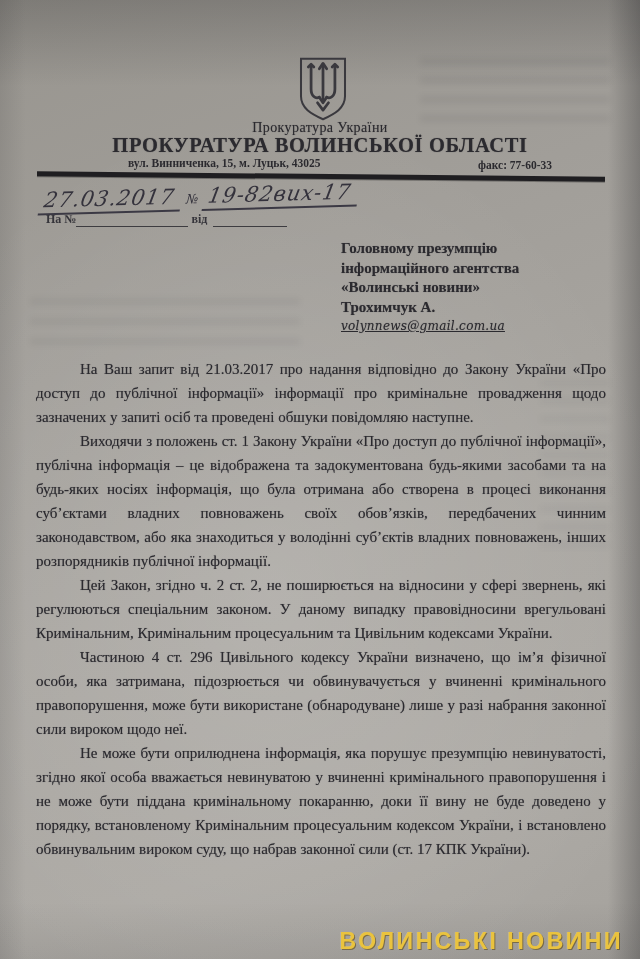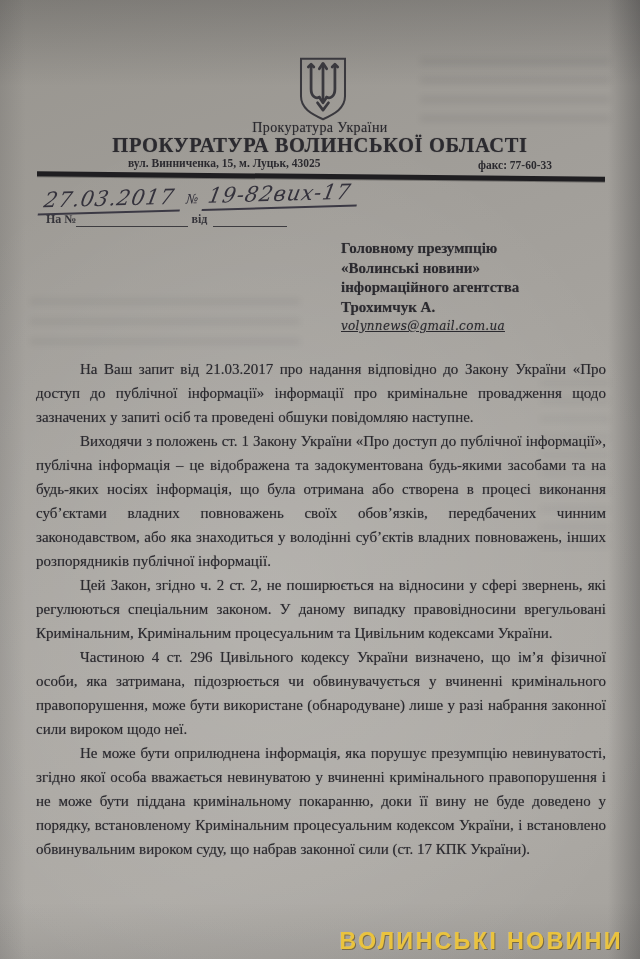--- a/index.html
+++ b/index.html
@@ -102,22 +102,22 @@
     <span class="seg">27.03.2017</span><span class="no">№</span><span class="seg">19-82вих-17</span>
   </div>
 
   <div class="na-line">
     <span>На №</span><span class="blank b1"></span>
     <span>від</span><span class="blank b2"></span>
   </div>
 
   <div class="recipient">
     <div>Головному презумпцію</div>
+    <div>інформаційного агентства</div>
     <div>«Волинські новини»</div>
-    <div>інформаційного агентства</div>
     <div>Трохимчук А.</div>
     <div class="email">volynnews@gmail.com.ua</div>
   </div>
 
   <div class="body-text">
     <p>На Ваш запит від 21.03.2017 про надання відповідно до Закону України «Про доступ до публічної інформації» інформації про кримінальне провадження щодо зазначених у запиті осіб та проведені обшуки повідомляю наступне.</p>
     <p>Виходячи з положень ст. 1 Закону України «Про доступ до публічної інформації», публічна інформація – це відображена та задокументована будь-якими засобами та на будь-яких носіях інформація, що була отримана або створена в процесі виконання суб’єктами владних повноважень своїх обов’язків, передбачених чинним законодавством, або яка знаходиться у володінні суб’єктів владних повноважень, інших розпорядників публічної інформації.</p>
     <p>Цей Закон, згідно ч. 2 ст. 2, не поширюється на відносини у сфері звернень, які регулюються спеціальним законом. У даному випадку правовідносини врегульовані Кримінальним, Кримінальним процесуальним та Цивільним кодексами України.</p>
     <p>Частиною 4 ст. 296 Цивільного кодексу України визначено, що ім’я фізичної особи, яка затримана, підозрюється чи обвинувачується у вчиненні кримінального правопорушення, може бути використане (обнародуване) лише у разі набрання законної сили вироком щодо неї.</p>
     <p>Не може бути оприлюднена інформація, яка порушує презумпцію невинуватості, згідно якої особа вважається невинуватою у вчиненні кримінального правопорушення і не може бути піддана кримінальному покаранню, доки її вину не буде доведено у порядку, встановленому Кримінальним процесуальним кодексом України, і встановлено обвинувальним вироком суду, що набрав законної сили (ст. 17 КПК України).</p>

